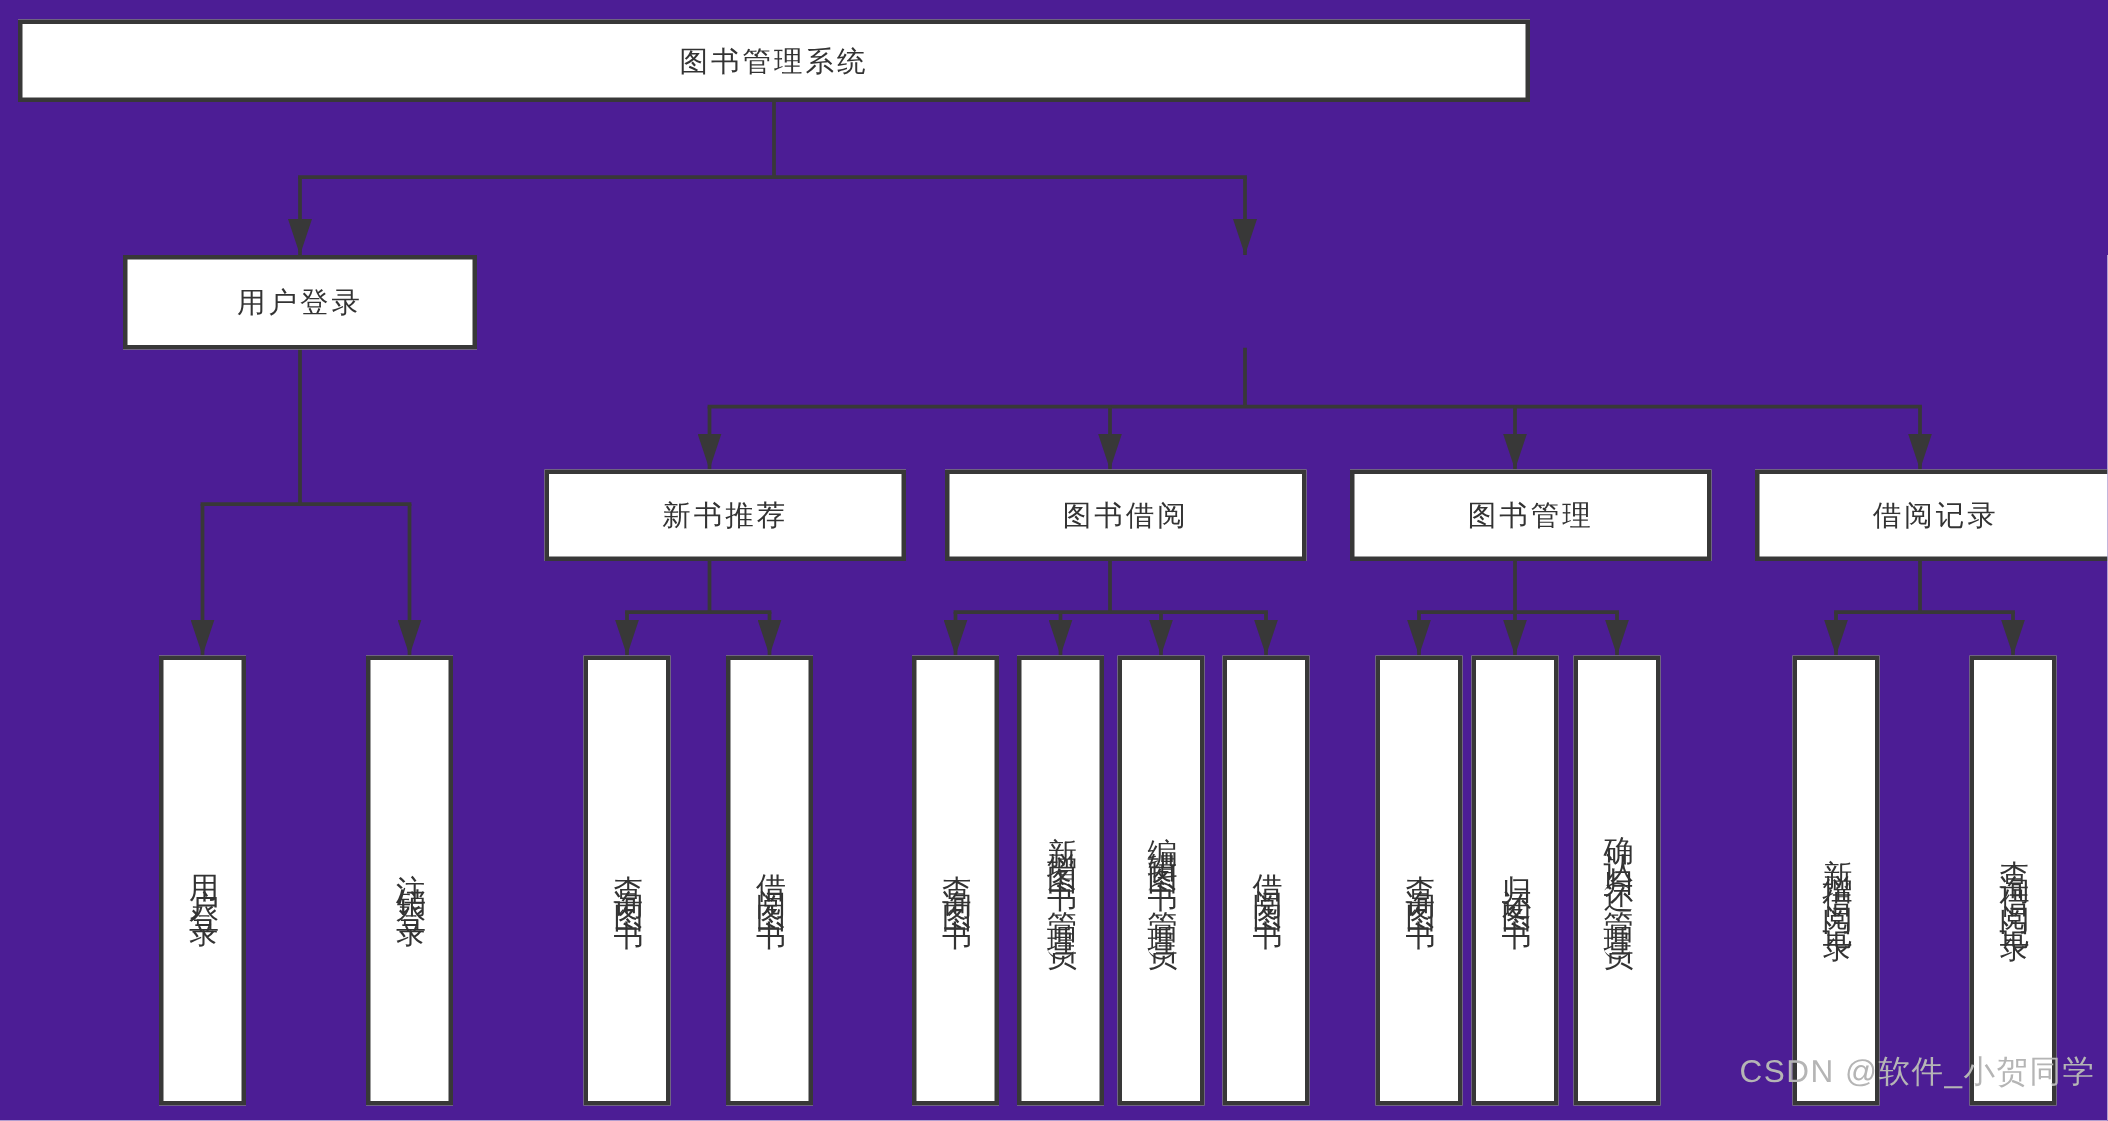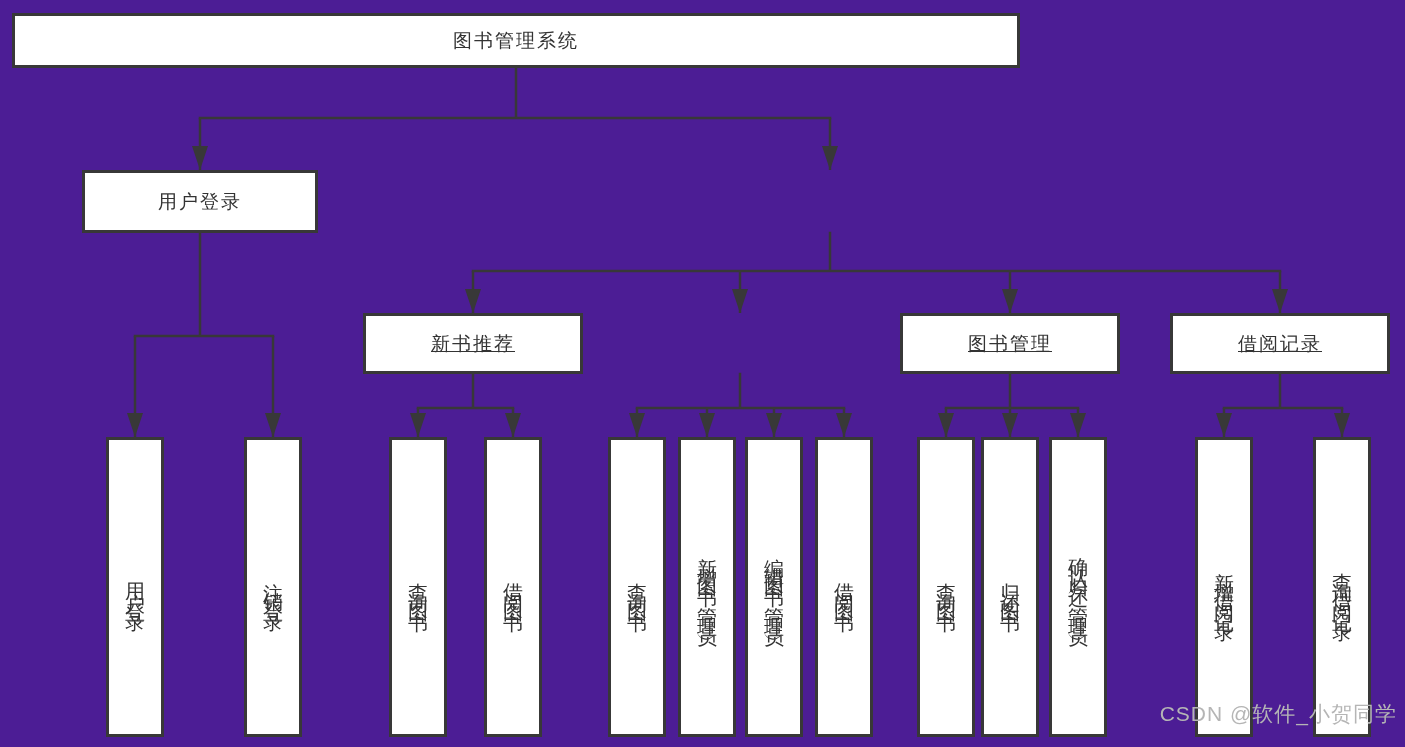--- a/index.html
+++ b/index.html
@@ -10,21 +10,21 @@
   .wires{position:absolute;left:0;top:0;}
   .wires .trunk{fill:none;stroke:#383838;stroke-width:2.5;stroke-linecap:square;}
   .wires .drop{stroke:#383838;stroke-width:2.5;}
   .box{
     position:absolute;background:#ffffff;border:3px solid #383838;
     display:flex;align-items:center;justify-content:center;box-sizing:border-box;
   }
   .hlabel{font-size:19px;letter-spacing:2px;white-space:nowrap;}
   .root{left:12px;top:13px;width:1008px;height:55px;}
   .lvl2{top:170px;width:236px;height:63px;}
-  .lvl3{top:313px;width:220px;height:61px;text-decoration:underline;}
+  .lvl3{top:313px;width:241px;height:61px;}
   .leaf{top:437px;width:58px;height:300px;}
   .leaf .vlabel{
     writing-mode:vertical-rl;text-orientation:mixed;
     font-size:20px;letter-spacing:10px;line-height:1.05;white-space:nowrap;
   }
   .watermark{
     position:absolute;right:8px;bottom:19px;font-size:21px;letter-spacing:1px;
     color:#b5b5b5;white-space:nowrap;
   }
 </style>
@@ -79,20 +79,23 @@
     <span class="hlabel">图书管理系统</span>
   </div>
 
   <div class="box lvl2" style="left:82px;">
     <span class="hlabel">用户登录</span>
   </div>
 
   <div class="box lvl3" style="left:363px;">
     <span class="hlabel">新书推荐</span>
   </div>
+  <div class="box lvl3" style="left:630px;">
+    <span class="hlabel">图书借阅</span>
+  </div>
   <div class="box lvl3" style="left:900px;">
     <span class="hlabel">图书管理</span>
   </div>
   <div class="box lvl3" style="left:1170px;">
     <span class="hlabel">借阅记录</span>
   </div>
 
   <div class="box leaf" style="left:106px;">
     <span class="vlabel">用户登录</span>
   </div>

